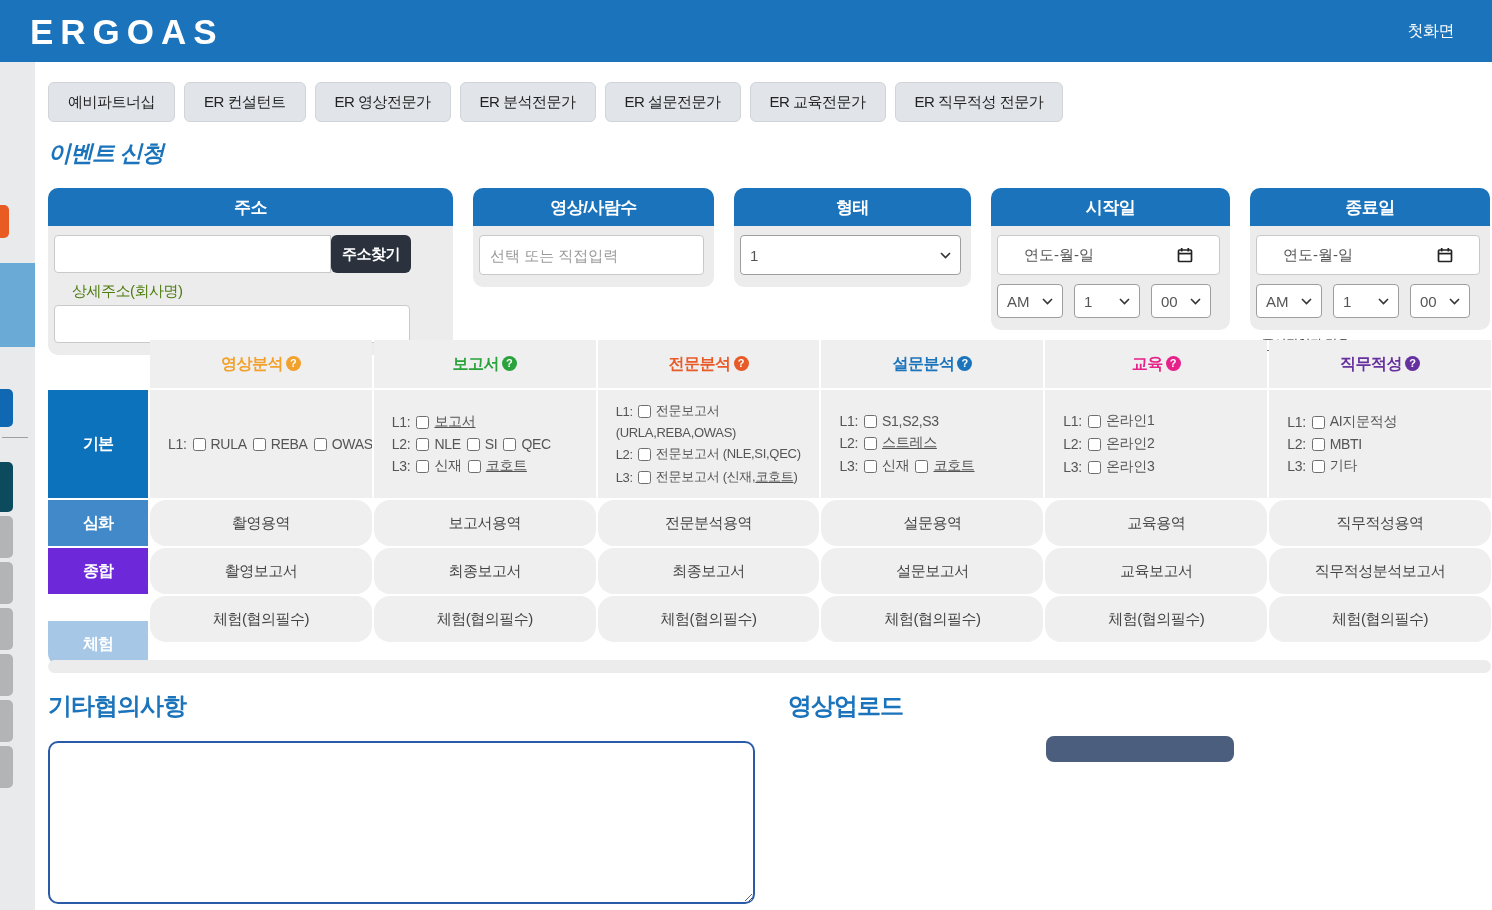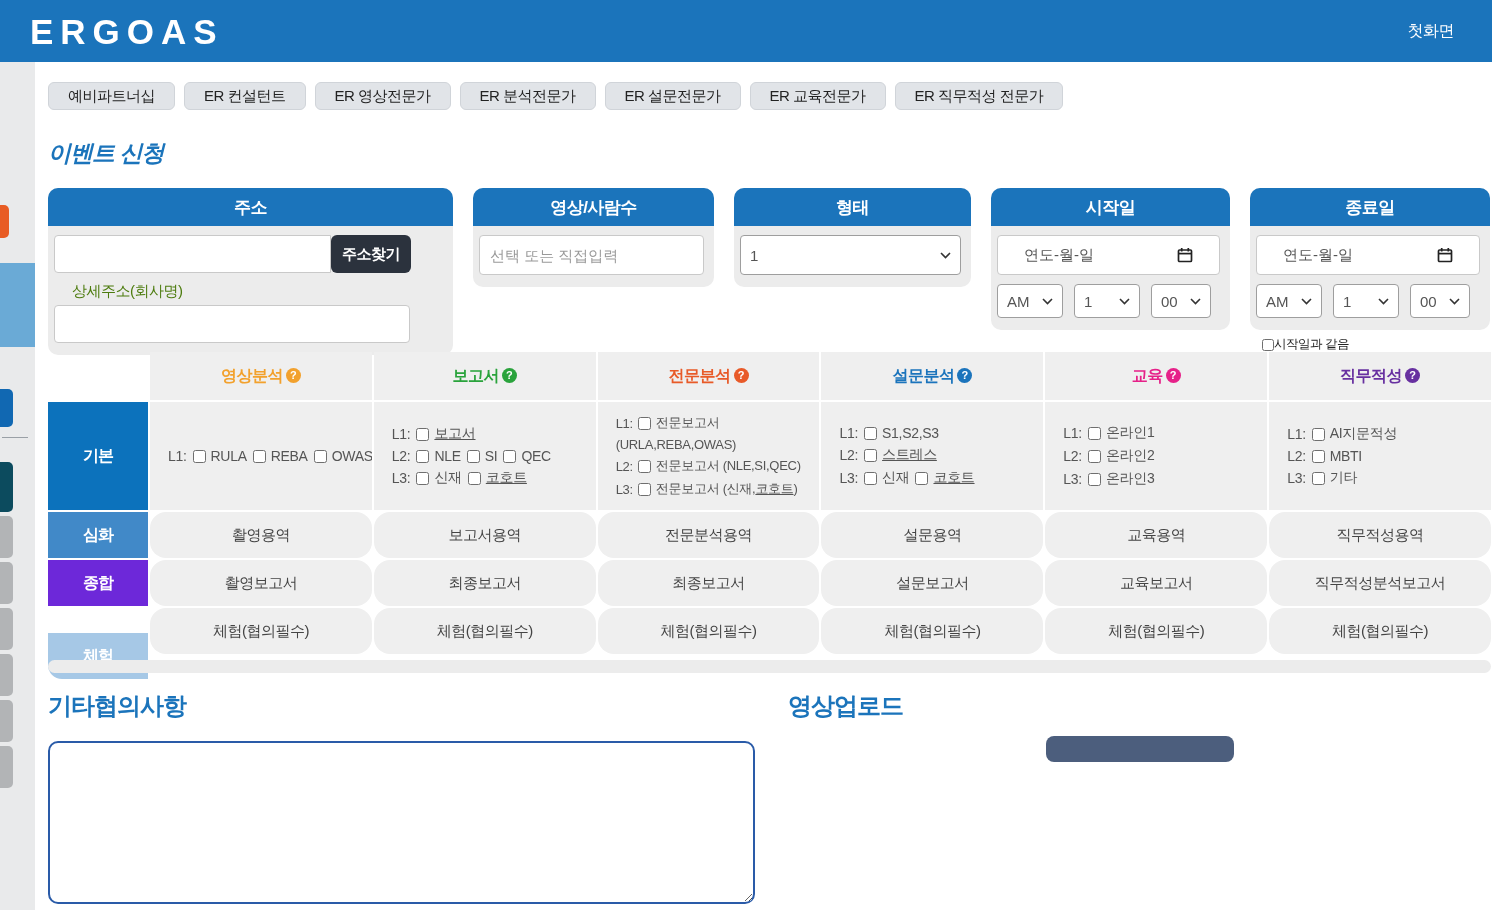--- a/index.html
+++ b/index.html
@@ -19,21 +19,21 @@
   .rail-item{position:absolute;left:0;border-radius:0 5px 5px 0;}
   .ri-orange{top:143px;width:9px;height:33px;background:#e85c24;}
   .ri-lblue{top:201px;width:35px;height:84px;background:#6aaad6;border-radius:0;}
   .ri-blue{top:327px;width:13px;height:38px;background:#1168b2;}
   .ri-div{top:375px;left:2px;width:26px;height:1px;background:#9aa0a6;border-radius:0;}
   .ri-teal{top:400px;width:13px;height:50px;background:#0c4b5e;}
   .ri-gray{width:13px;height:42px;background:#b2b4b6;}
 
   
   .tabbar{position:absolute;top:82px;left:48px;display:flex;gap:9px;}
-  .tab{background:#e1e4e8;border:1px solid #d0d4d9;border-radius:6px;height:28px;
+  .tab{background:#e1e4e8;border:1px solid #d0d4d9;border-radius:6px;height:40px;
     padding:0 19px;font-size:15px;color:#222;font-family:inherit;letter-spacing:-0.5px;
     display:flex;align-items:center;cursor:pointer;}
 
   .h-title{position:absolute;left:48px;color:#1b74bb;font-weight:800;letter-spacing:-1px;}
   .event-title{top:138px;font-size:23px;font-style:italic;}
 
   
   .panels{position:absolute;top:188px;left:48px;width:1443px;display:flex;gap:20px;align-items:flex-start;}
   .panel{background:#ececec;border-radius:10px;box-sizing:border-box;}
   .panel-head{height:38px;background:#1b74bb;border-radius:10px 10px 0 0;color:#fff;
@@ -62,21 +62,21 @@
   .time-row{display:flex;gap:11px;margin-top:9px;}
   .t-ampm{width:66px;height:34px;}
   .t-hour{width:66px;height:34px;}
   .t-min{width:60px;height:34px;}
   .same-row{display:flex;align-items:center;margin:6px 0 0 12px;font-size:12.5px;color:#222;letter-spacing:-0.5px;}
   .cb{appearance:none;-webkit-appearance:none;width:13px;height:13px;border:1.5px solid #6f6f6f;
     border-radius:2.5px;background:#fff;margin:0;flex:none;cursor:pointer;}
   .cb-sm{width:12px;height:12px;}
 
   
-  .matrix{position:absolute;top:352px;left:48px;width:1443px;display:grid;
+  .matrix{position:absolute;top:340px;left:48px;width:1443px;display:grid;
     grid-template-columns:100px repeat(6,1fr);gap:2px;}
   .mcell{background:#efefef;box-sizing:border-box;}
   .corner{background:transparent;}
   .mhead{height:48px;display:flex;align-items:center;justify-content:center;gap:3px;}
   .mhlab{font-size:16px;font-weight:800;letter-spacing:-0.5px;}
   .mbadge{width:15px;height:15px;border-radius:50%;color:#fff;font-size:11px;font-weight:700;
     display:inline-flex;align-items:center;justify-content:center;cursor:pointer;position:relative;top:-1px;}
   .rowlab{color:#fff;font-weight:800;font-size:16px;display:flex;align-items:center;justify-content:center;letter-spacing:-1px;}
   .rowlab.last{border-bottom-left-radius:14px;}
   .mtextcell{display:flex;align-items:center;justify-content:center;font-size:15px;color:#444;letter-spacing:-0.5px;border-radius:16px;}

